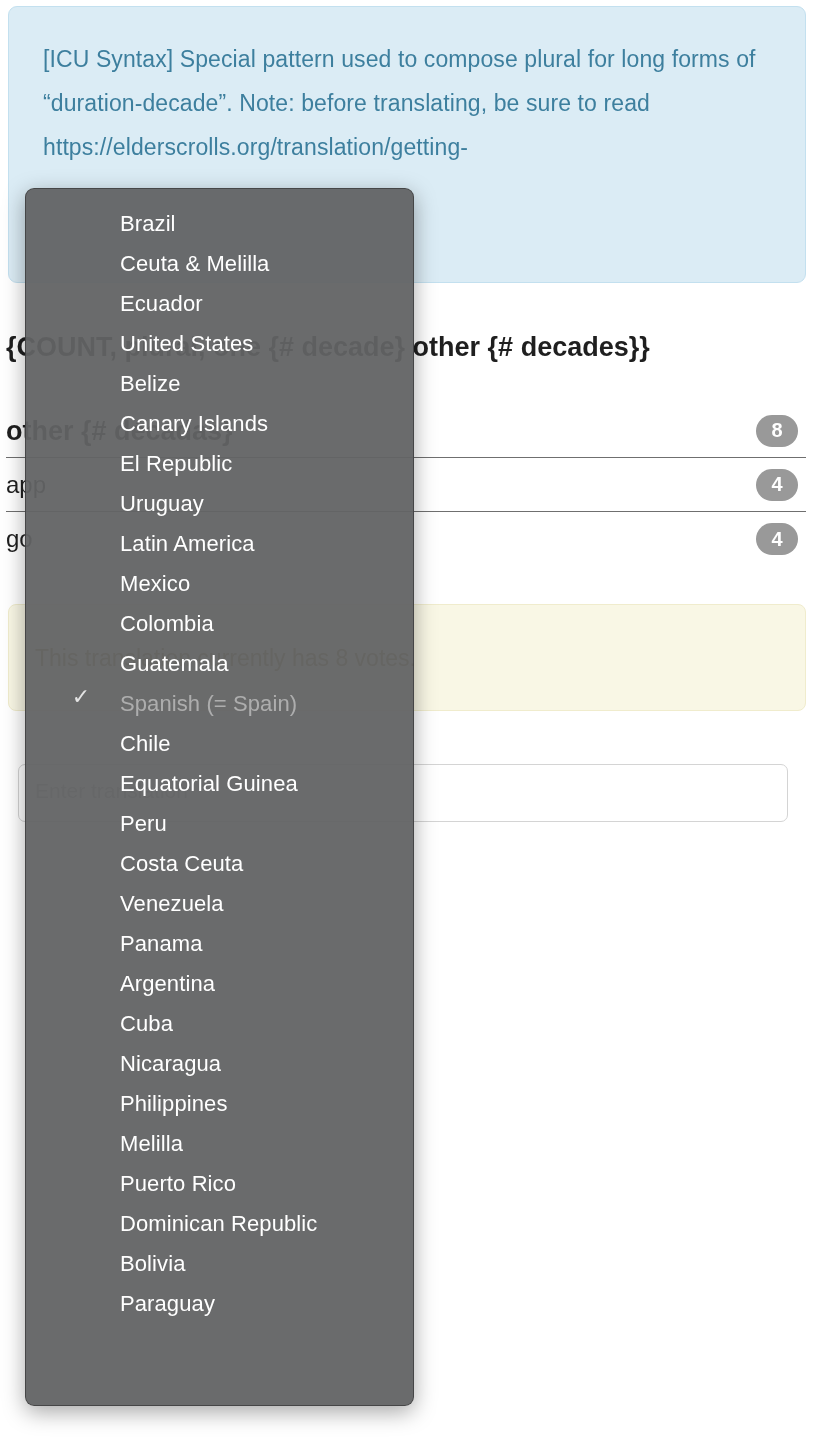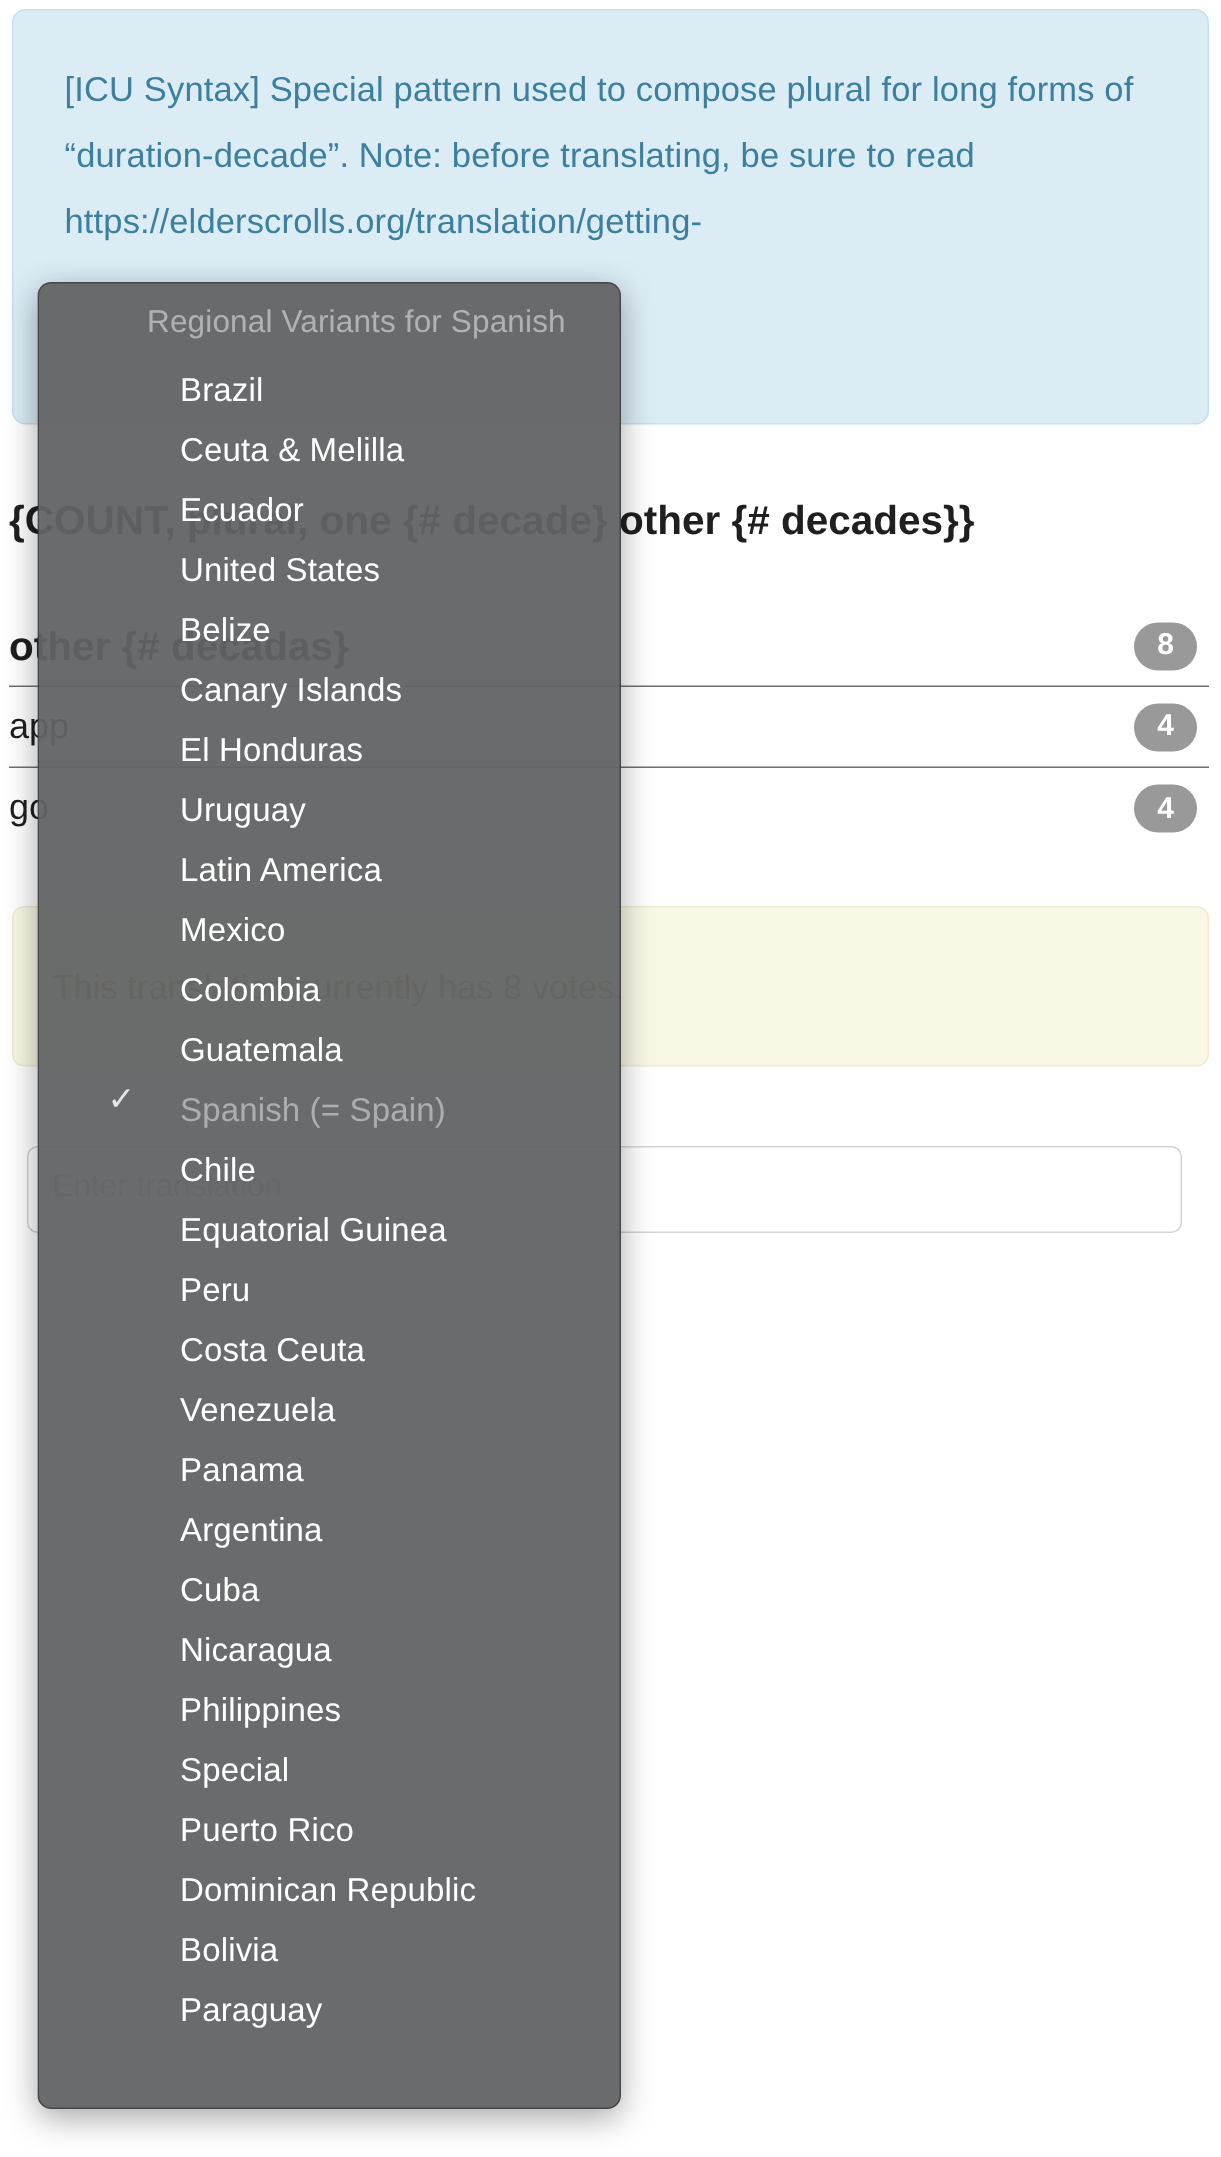--- a/index.html
+++ b/index.html
@@ -219,42 +219,41 @@
   </div>
 
   <div class="vote-alert">
     <div class="vote-alert-text">This translation currently has 8 votes.</div>
   </div>
 
   <div class="translation-box" data-ph="Enter translation"></div>
 
   <div class="variant-menu">
 
-    <div class="variant-menu-title">Regional Variants for Spanish</div>
 
     <div class="variant-item">
       <span>Brazil</span>
     </div>
     <div class="variant-item">
       <span>Ceuta &amp; Melilla</span>
     </div>
     <div class="variant-item">
       <span>Ecuador</span>
     </div>
     <div class="variant-item">
       <span>United States</span>
     </div>
     <div class="variant-item">
       <span>Belize</span>
     </div>
     <div class="variant-item">
       <span>Canary Islands</span>
     </div>
     <div class="variant-item">
-      <span>El Honduras</span>
+      <span>El Republic</span>
     </div>
     <div class="variant-item">
       <span>Uruguay</span>
     </div>
     <div class="variant-item">
       <span>Latin America</span>
     </div>
     <div class="variant-item">
       <span>Mexico</span>
     </div>
@@ -294,21 +293,21 @@
     <div class="variant-item">
       <span>Cuba</span>
     </div>
     <div class="variant-item">
       <span>Nicaragua</span>
     </div>
     <div class="variant-item">
       <span>Philippines</span>
     </div>
     <div class="variant-item">
-      <span>Special</span>
+      <span>Melilla</span>
     </div>
     <div class="variant-item">
       <span>Puerto Rico</span>
     </div>
     <div class="variant-item">
       <span>Dominican Republic</span>
     </div>
     <div class="variant-item">
       <span>Bolivia</span>
     </div>

